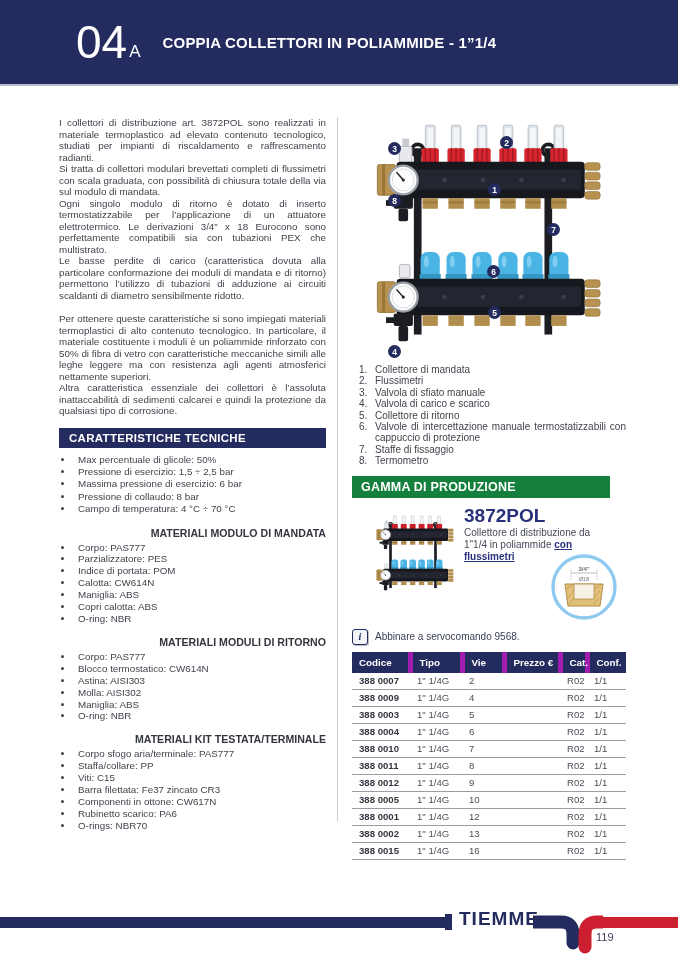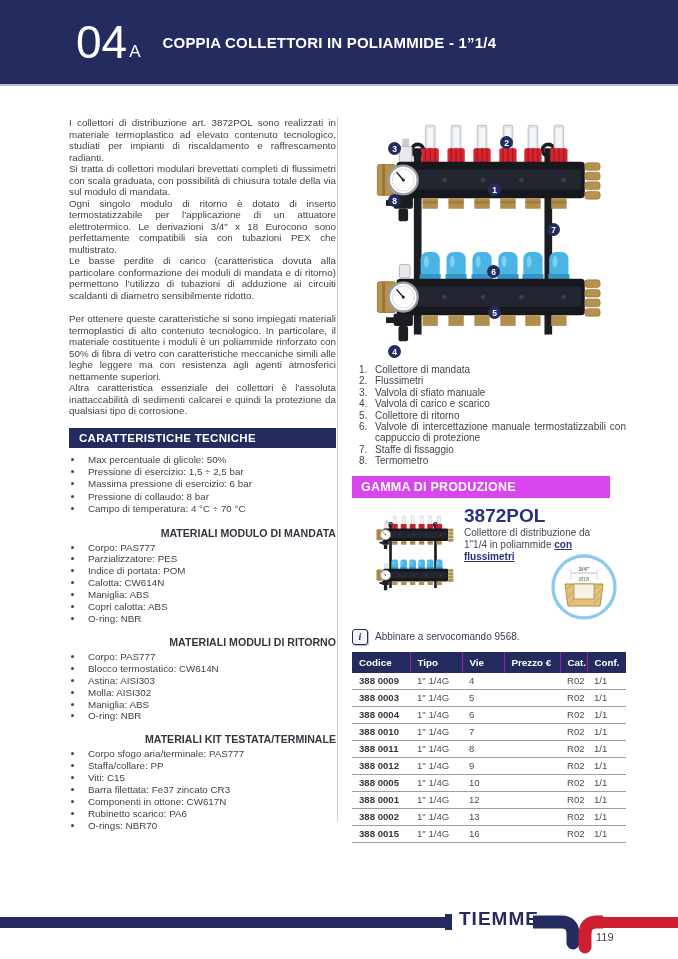--- a/index.html
+++ b/index.html
@@ -8,21 +8,21 @@
     font-family:"Liberation Sans", sans-serif;color:#3f424c;overflow:hidden;
   }
   
   .header{position:absolute;top:0;left:0;width:678px;height:86px;background:#242b5e;
     display:flex;align-items:center;padding-left:76px;box-sizing:border-box;
     border-bottom:2px solid #b9bdc9;}
   .header .num{font-size:46px;color:#ffffff;line-height:1;font-weight:normal;}
   .header .num-sub{font-size:17px;color:#ffffff;transform:translateY(10px);display:inline-block;margin-left:2px;}
   .header .title{font-size:15px;font-weight:bold;color:#ffffff;margin-left:22px;letter-spacing:.2px;}
   
-  .left-col{position:absolute;left:69px;top:117px;width:267px;}
+  .left-col{position:absolute;left:59px;top:117px;width:267px;}
   .col-divider{position:absolute;left:337px;top:117px;width:1px;height:705px;background:#ccd0d6;}
   .right-col{position:absolute;left:352px;top:106px;width:274px;}
   
   .para-group p{margin:0;font-size:9.8px;line-height:11.5px;text-align:justify;color:#41444d;}
   .para-gap{height:12px;}
   
   .section-bar{background:#242b5e;color:#fff;font-weight:bold;font-size:11.5px;
     padding:4px 0 4px 10px;letter-spacing:.3px;margin-top:11px;}
   
   ul.bullets{margin:6px 0 0 0;padding-left:15px;list-style:disc;}
@@ -35,39 +35,39 @@
   .figure svg{position:absolute;left:6px;top:0;}
   .badge{position:absolute;width:13px;height:13px;border-radius:50%;background:#242b5e;
     color:#fff;font-size:8.5px;font-weight:bold;display:flex;align-items:center;justify-content:center;}
   .b1{left:136px;top:77px;} .b2{left:148px;top:30px;} .b3{left:36px;top:36px;}
   .b4{left:36px;top:239px;} .b5{left:136px;top:200px;} .b6{left:135px;top:159px;}
   .b7{left:195px;top:117px;} .b8{left:36px;top:88px;}
   
   ol.legend{margin:6px 0 0 0;padding-left:18px;}
   ol.legend li{font-size:10px;line-height:11.4px;color:#41444d;padding-left:5px;text-align:justify;}
   
-  .gamma-bar{width:258px;box-sizing:border-box;background:#d946ef;color:#fff;font-weight:bold;
+  .gamma-bar{width:258px;box-sizing:border-box;background:#15803d;color:#fff;font-weight:bold;
     font-size:12.5px;padding:4px 0 4px 9px;margin-top:9px;letter-spacing:.2px;}
   .product-row{position:relative;height:120px;margin-top:7px;}
   .product-row .small-manifold{position:absolute;left:18px;top:4px;}
   .product-code{position:absolute;left:112px;top:0;font-size:19px;font-weight:bold;color:#28317a;}
   .product-desc{position:absolute;left:112px;top:22px;width:150px;font-size:10px;line-height:12.3px;color:#464a58;}
   .product-desc a{color:#28317a;text-decoration:underline;font-weight:bold;}
   .fitting-circle{position:absolute;left:198px;top:48px;}
   
   .info-row{display:flex;align-items:center;margin-top:4px;}
   .info-icon{width:14px;height:14px;border:1.6px solid #242b5e;border-radius:3px;background:#f2f4f8;
     color:#242b5e;font-family:"Liberation Serif",serif;font-style:italic;font-weight:bold;font-size:10px;
     display:flex;align-items:center;justify-content:center;box-shadow:1px 1px 0 #b8bcc6;}
   .info-text{font-size:10px;color:#3a3f55;margin-left:7px;}
   
   table.product-table{border-collapse:collapse;width:274px;margin-top:7px;table-layout:fixed;}
   table.product-table th{background:#242b5e;color:#fff;font-size:9.8px;font-weight:bold;text-align:left;
     padding:5px 0 5px 7px;}
-  table.product-table th + th{border-left:1px solid #a21caf;}
+  table.product-table th + th{border-left:5px solid #a21caf;}
   table.product-table td{font-size:9.6px;color:#4b4e57;padding:2.5px 0 2.5px 7px;
     border-bottom:1px solid #989ea6;height:10.5px;}
   table.product-table td.codice{font-weight:bold;color:#33363f;}
   
   .footer-bar-navy{position:absolute;left:0;top:917px;width:450px;height:11px;background:#242b5e;}
   .footer-bar-cap{position:absolute;left:445px;top:914px;width:7px;height:16px;background:#242b5e;}
   .footer-brand{position:absolute;left:459px;top:908px;font-size:19px;font-weight:bold;color:#242b5e;letter-spacing:1px;}
   .footer-logo{position:absolute;left:533px;top:905px;}
   .footer-bar-red{position:absolute;left:598px;top:917px;width:80px;height:11px;background:#cc2030;}
   .footer-page{position:absolute;left:596px;top:931px;font-size:11px;color:#3a3f55;}
@@ -384,20 +384,28 @@
           <th>Codice</th>
           <th>Tipo</th>
           <th>Vie</th>
           <th>Prezzo €</th>
           <th>Cat.</th>
           <th>Conf.</th>
         </tr>
     </thead>
     <tbody>
         <tr>
+          <td class="codice">388 0007</td>
+          <td>1" 1/4G</td>
+          <td>2</td>
+          <td></td>
+          <td>R02</td>
+          <td>1/1</td>
+        </tr>
+        <tr>
           <td class="codice">388 0009</td>
           <td>1" 1/4G</td>
           <td>4</td>
           <td></td>
           <td>R02</td>
           <td>1/1</td>
         </tr>
         <tr>
           <td class="codice">388 0003</td>
           <td>1" 1/4G</td>

